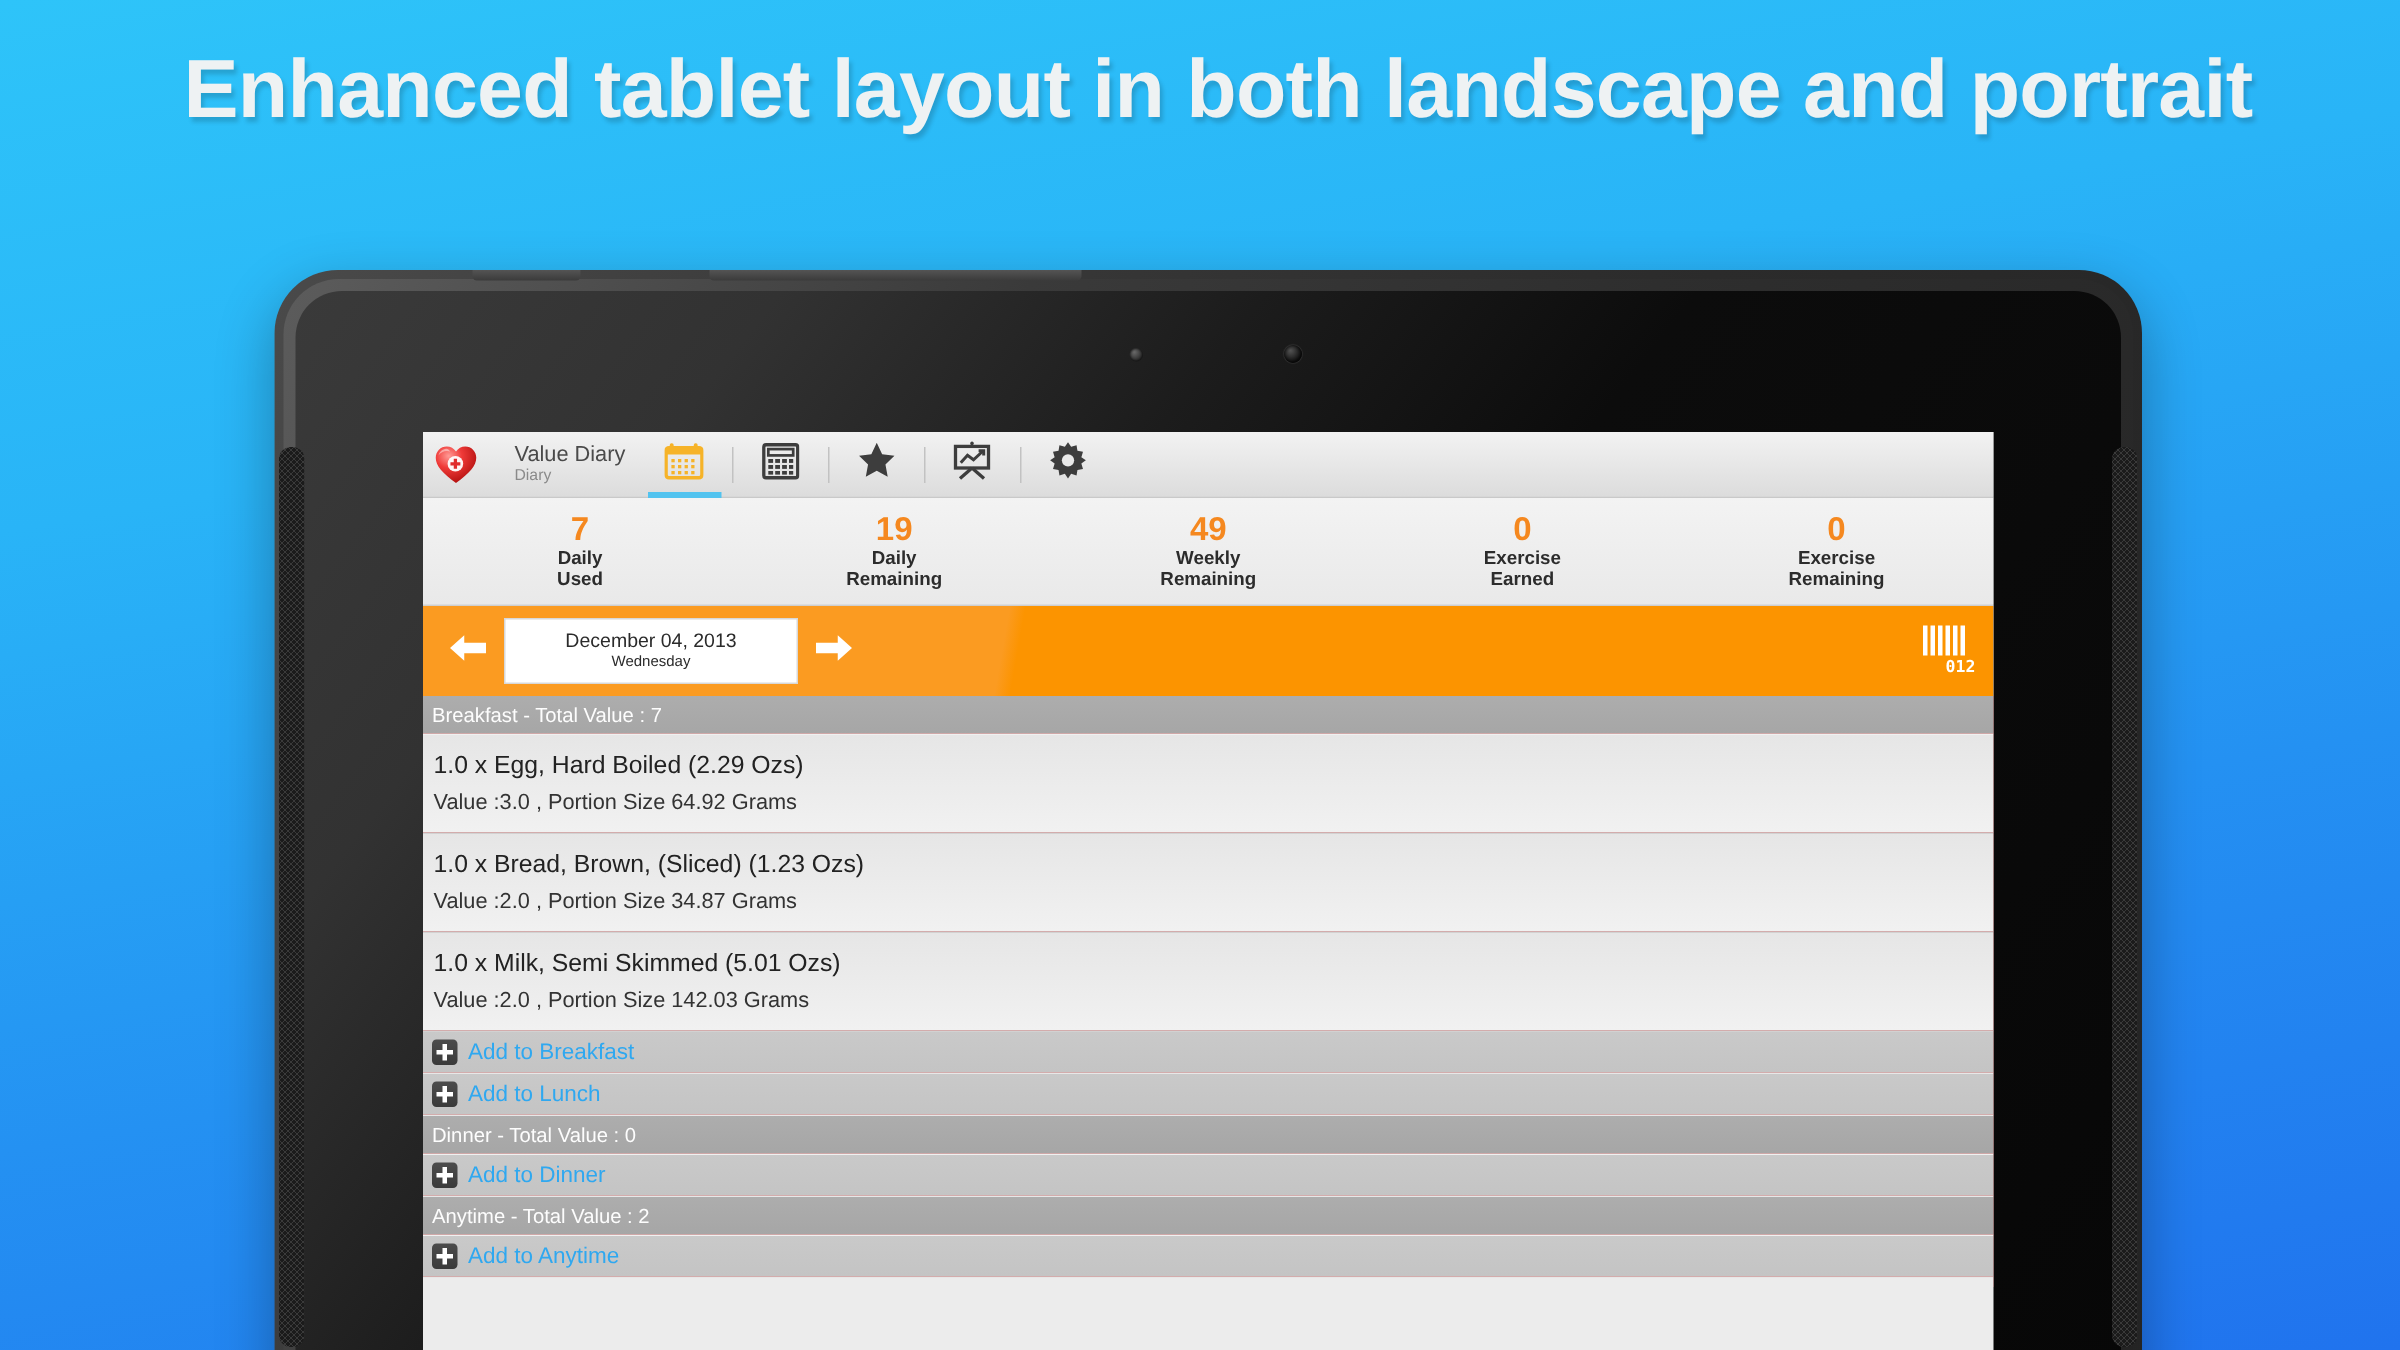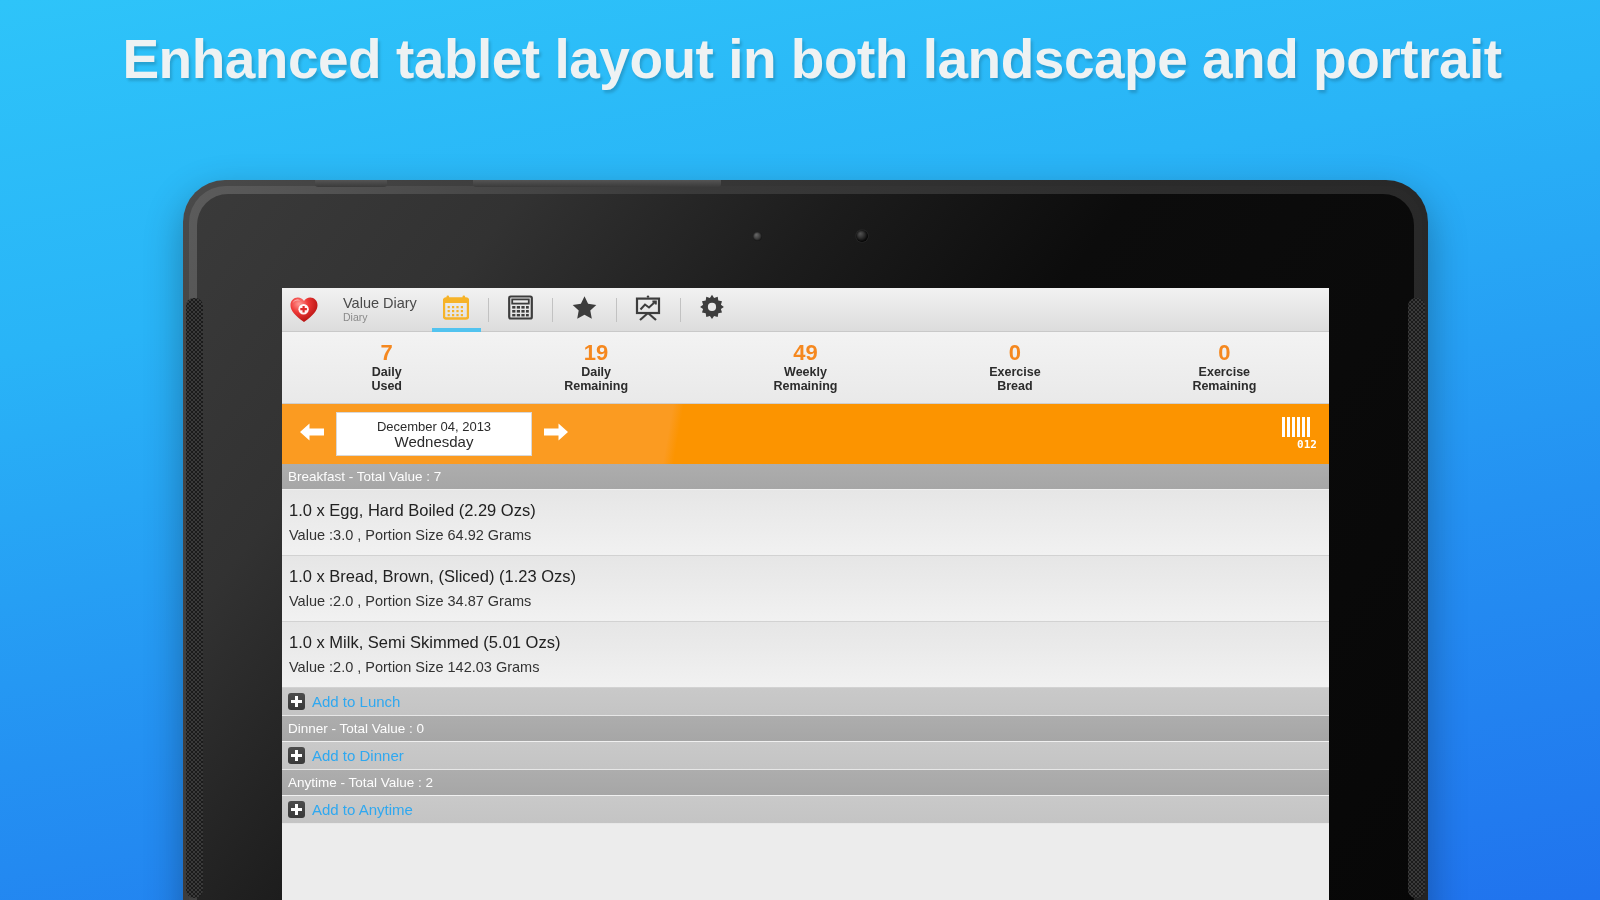--- a/index.html
+++ b/index.html
@@ -212,21 +212,21 @@
     width: 196px;
     height: 44px;
     display: flex;
     flex-direction: column;
     align-items: center;
     justify-content: center;
     line-height: 15px;
     margin: 16px 4px;
   }
   .date-main { font-size: 13px; color: #2b2b2b; }
-  .date-sub  { font-size: 15px; color: #2b2b2b; }
+  .date-sub  { font-size: 10px; color: #2b2b2b; }
   .barcode-btn {
     position: absolute;
     right: 12px;
     top: 10px;
     width: 42px;
     height: 40px;
     display: flex;
     flex-direction: column;
     align-items: center;
     justify-content: center;
@@ -451,21 +451,21 @@
           <span class="stat-label">
             <span>Weekly</span><br>
             <span>Remaining</span>
           </span>
         </div>
 
         <div class="stat">
           <span class="stat-value">0</span>
           <span class="stat-label">
             <span>Exercise</span><br>
-            <span>Bread</span>
+            <span>Earned</span>
           </span>
         </div>
 
         <div class="stat">
           <span class="stat-value">0</span>
           <span class="stat-label">
             <span>Exercise</span><br>
             <span>Remaining</span>
           </span>
         </div>
@@ -523,20 +523,24 @@
         <div class="food-row">
           <div class="food-title">1.0 x Bread, Brown, (Sliced) (1.23 Ozs)</div>
           <div class="food-sub">Value :2.0 , Portion Size 34.87 Grams</div>
         </div>
 
         <div class="food-row">
           <div class="food-title">1.0 x Milk, Semi Skimmed (5.01 Ozs)</div>
           <div class="food-sub">Value :2.0 , Portion Size 142.03 Grams</div>
         </div>
 
+        <div class="add-row">
+          <span class="plus-ico"></span>
+          <span class="add-label">Add to Breakfast</span>
+        </div>
 
         <div class="add-row">
           <span class="plus-ico"></span>
           <span class="add-label">Add to Lunch</span>
         </div>
 
         <div class="section-head">Dinner - Total Value : 0</div>
         <div class="add-row">
           <span class="plus-ico"></span>
           <span class="add-label">Add to Dinner</span>

